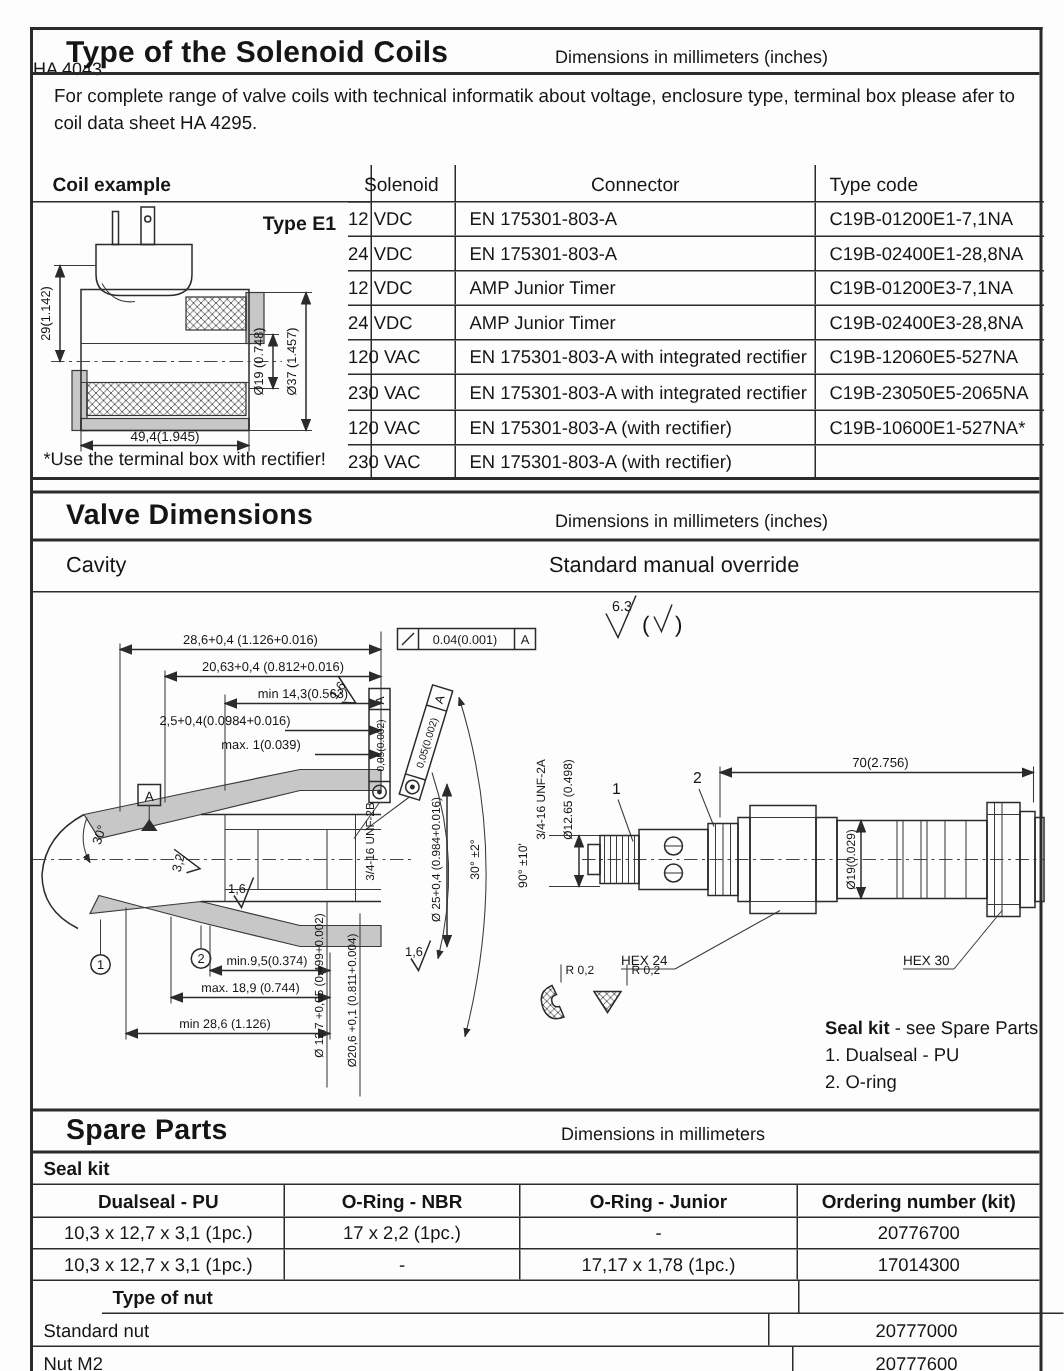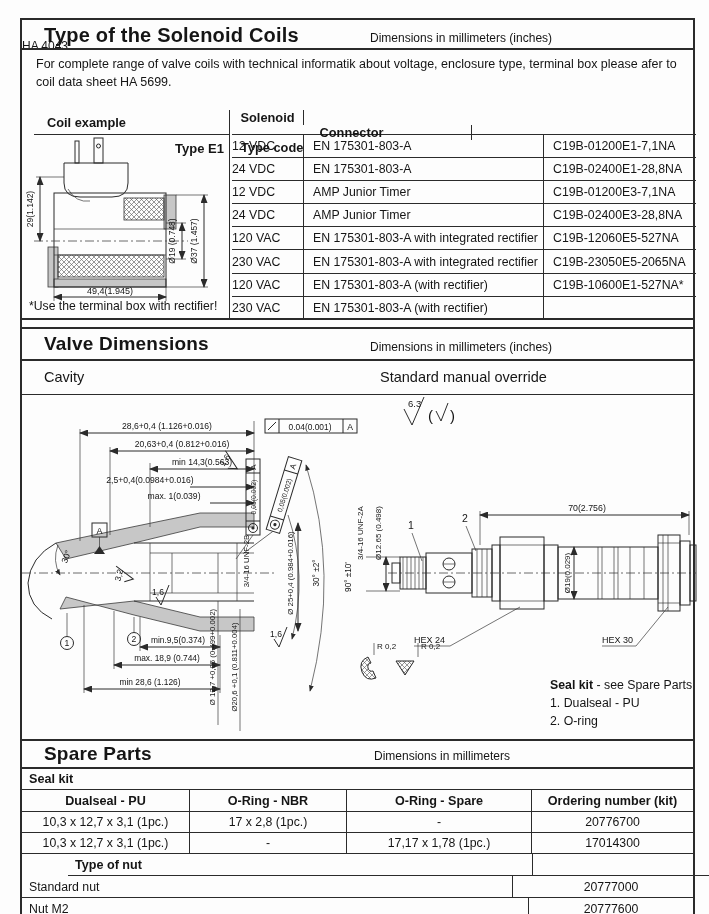--- a/index.html
+++ b/index.html
@@ -6,40 +6,40 @@
   body{width:709px;height:914px;background:#fdfdfd;font-family:"Liberation Sans",sans-serif;color:#151515;position:relative;overflow:hidden;}
   .doc-code{position:absolute;left:22px;top:3px;font-size:12px;margin-top:36px;}
   .frame{position:absolute;left:20px;top:18px;width:675px;height:896px;border:2px solid #2b2b2b;border-bottom:none;box-sizing:border-box;}
   .abs{position:absolute;box-sizing:border-box;}
   .title-bar{left:0;width:100%;border-bottom:2px solid #2b2b2b;}
   .big-title{position:absolute;left:22px;top:4px;font-size:20px;font-weight:bold;letter-spacing:.2px;}
   .units{position:absolute;font-size:12px;top:11px;}
   .intro{left:0;top:30px;width:100%;height:60px;padding:6px 14px 0 14px;font-size:12.5px;line-height:1.42;}
   
   .coil-table{left:0;top:90px;width:100%;height:210px;border-bottom:2px solid #2b2b2b;}
-  .ct-left{left:0;top:0;width:208px;height:100%;border-right:1.4px solid #2b2b2b;padding-left:12px;}
+  .ct-left{left:0;top:0;width:226px;height:100%;border-right:1.4px solid #2b2b2b;}
   .ct-left-hd{height:25px;border-bottom:1.4px solid #2b2b2b;font-weight:bold;font-size:12.8px;padding:5px 0 0 13px;box-sizing:border-box;}
   .ct-foot{position:absolute;left:7px;bottom:5px;font-size:12.2px;}
   .ct-right{left:210px;top:0;width:464px;height:100%;}
   .ct-hrow,.ct-row{display:flex;box-sizing:border-box;border-bottom:1.4px solid #2b2b2b;}
-  .ct-hrow{height:25px;font-weight:bold;font-size:12.8px;flex-direction:column;}
+  .ct-hrow{height:25px;font-weight:normal;font-size:12.8px;}
   .ct-row{height:23.1px;font-size:12.3px;}
   .ct-row:last-child{border-bottom:none;}
   .c-sol{width:72px;text-align:center;border-right:1.4px solid #2b2b2b;}
   .c-conn{width:240px;padding-left:9px;border-right:1.4px solid #2b2b2b;}
   .c-code{flex:1;padding-left:9px;}
   .ct-hrow .c-conn{text-align:right;padding-left:0;}
   .ct-hrow>div,.ct-row>div{display:flex;align-items:center;box-sizing:border-box;}
   .ct-hrow .c-sol,.ct-hrow .c-conn{justify-content:center;}
   
   .valve-bar{top:307px;height:34px;border-top:2px solid #2b2b2b;}
   .valve-bar .big-title{top:4px;font-size:19px;}
   .sub-bar{left:0;top:341px;width:100%;height:34px;border-bottom:1.6px solid #2b2b2b;font-size:14.5px;}
   .sub-bar .cav{position:absolute;left:22px;top:8px;}
-  .sub-bar .ovr{position:absolute;left:358px;top:8px;}
+  .sub-bar .ovr{position:absolute;left:344px;top:8px;}
   .diagrams{left:0;top:375px;width:100%;height:344px;}
   
   .spare-bar{top:719px;height:30px;border-top:2px solid #2b2b2b;border-bottom:2px solid #2b2b2b;}
   .spare-bar .big-title{top:2px;font-size:19px;}
   .spare-bar .units{top:8px;}
   .sk-label{left:0;top:749px;width:100%;height:21px;border-bottom:1.4px solid #2b2b2b;font-weight:bold;font-size:12.6px;padding:3px 0 0 7px;}
   .sk-hrow{left:0;top:770px;width:100%;height:22px;border-bottom:1.4px solid #2b2b2b;display:flex;font-weight:bold;font-size:12.6px;}
   .sk-row{width:100%;height:21px;border-bottom:1.4px solid #2b2b2b;display:flex;font-size:12.3px;}
   .sk-r1{left:0;top:792px;}
   .sk-r2{left:0;top:813px;}
@@ -66,21 +66,21 @@
 <div class="doc-code">HA 4043</div>
 
 <div class="frame">
 
   <div class="abs title-bar" style="top:0;height:30px;">
     <div class="big-title">Type of the Solenoid Coils</div>
     <div class="units" style="left:348px;">Dimensions in millimeters (inches)</div>
   </div>
 
   <div class="abs intro">
-    <div>For complete range of valve coils with technical informatik about voltage, enclosure type, terminal box please afer to coil data sheet HA 5699.</div>
+    <div>For complete range of valve coils with technical informatik about voltage, enclosure type, terminal box please afer to coil data sheet HA 4295.</div>
   </div>
 
   <div class="abs coil-table">
     <div class="abs ct-left">
       <div class="ct-left-hd">Coil example</div>
 
       <svg style="left:2px;top:27px;" width="206" height="168" viewBox="0 0 206 168">
         <defs>
           <pattern id="xh" width="5" height="5" patternUnits="userSpaceOnUse">
             <path d="M0 5 L5 0 M0 0 L5 5" stroke="#555" stroke-width=".6"></path>
@@ -404,26 +404,26 @@
   <div class="abs title-bar spare-bar">
     <div class="big-title">Spare Parts</div>
     <div class="units" style="left:352px;">Dimensions in millimeters</div>
   </div>
 
   <div class="abs sk-label">Seal kit</div>
 
   <div class="abs sk-hrow">
     <div class="skc1">Dualseal - PU</div>
     <div class="skc2">O-Ring - NBR</div>
-    <div class="skc3">O-Ring - Spare</div>
+    <div class="skc3">O-Ring - Junior</div>
     <div class="skc4">Ordering number (kit)</div>
   </div>
   <div class="abs sk-row sk-r1">
     <div class="skc1">10,3 x 12,7 x 3,1 (1pc.)</div>
-    <div class="skc2">17 x 2,8 (1pc.)</div>
+    <div class="skc2">17 x 2,2 (1pc.)</div>
     <div class="skc3">-</div>
     <div class="skc4">20776700</div>
   </div>
   <div class="abs sk-row sk-r2">
     <div class="skc1">10,3 x 12,7 x 3,1 (1pc.)</div>
     <div class="skc2">-</div>
     <div class="skc3">17,17 x 1,78 (1pc.)</div>
     <div class="skc4">17014300</div>
   </div>
 

